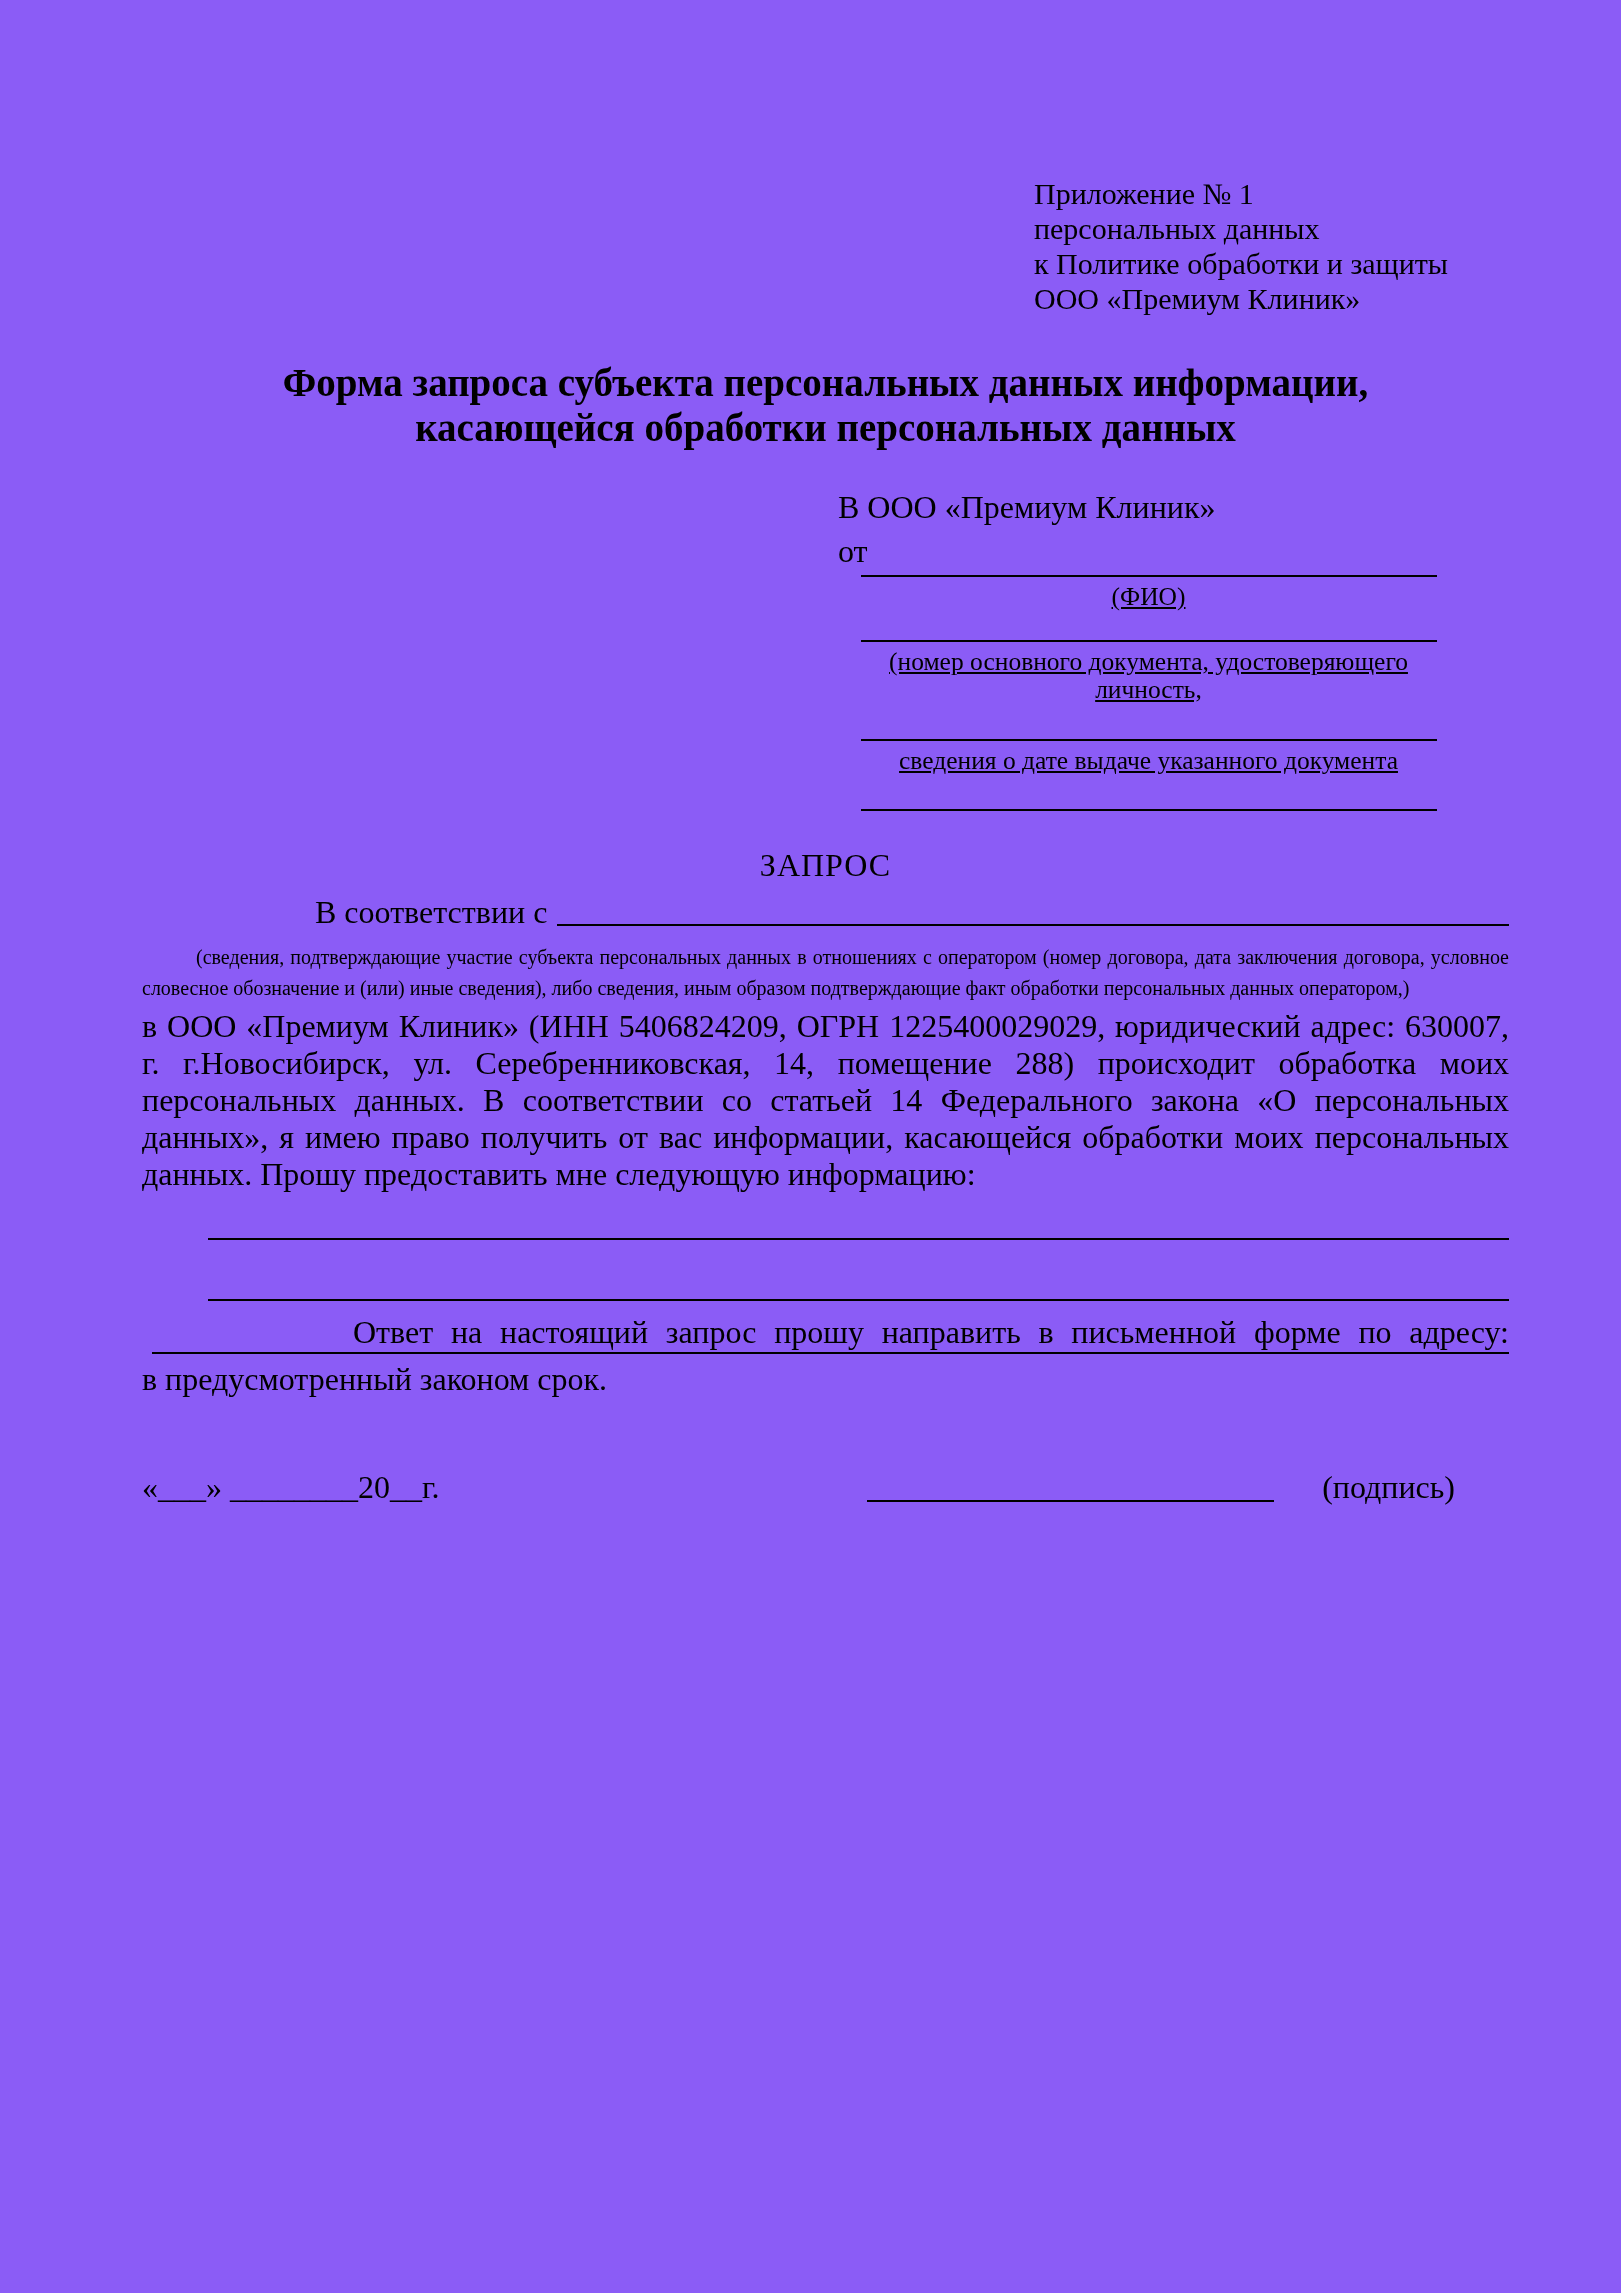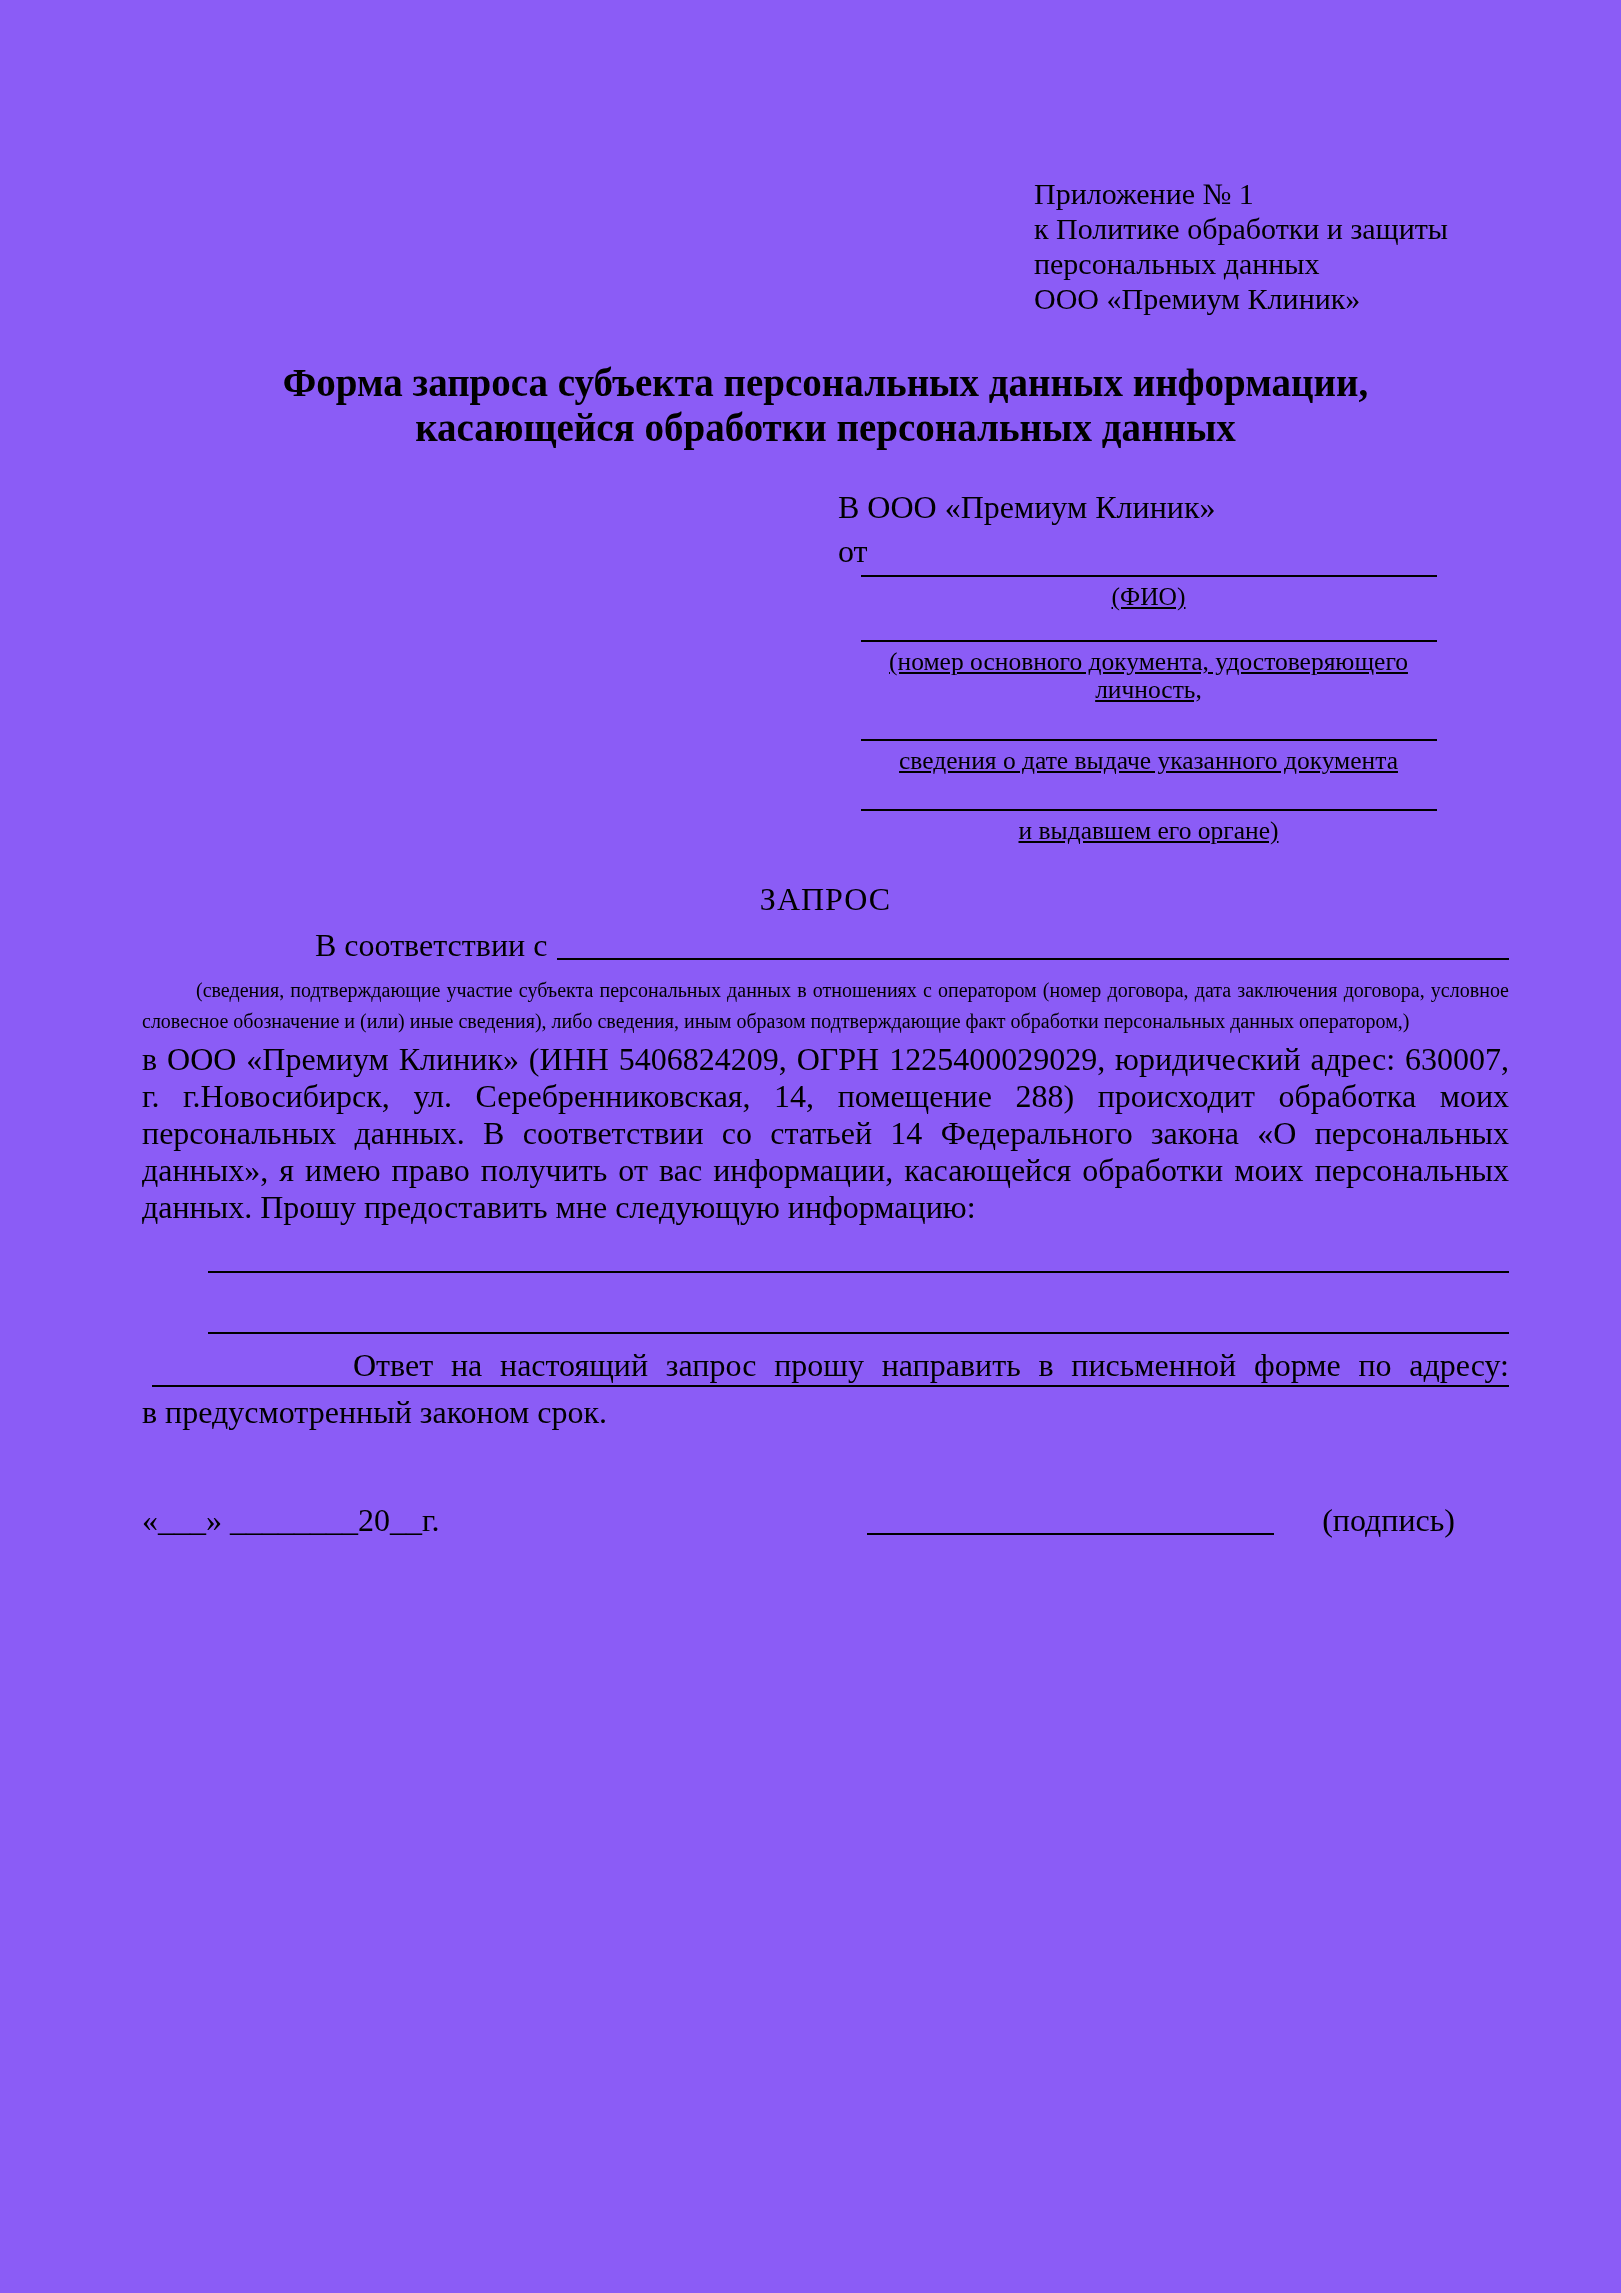--- a/index.html
+++ b/index.html
@@ -134,22 +134,22 @@
   .sig-caption { white-space: nowrap; }
 </style>
 </head>
 <body>
 
 <div class="page">
   <div class="content">
 
     <div class="appendix">
       <div>Приложение № 1</div>
+      <div>персональных данных</div>
       <div>к Политике обработки и защиты</div>
-      <div>персональных данных</div>
       <div>ООО «Премиум Клиник»</div>
     </div>
 
     <div class="doc-title">
       <div>Форма запроса субъекта персональных данных информации,</div>
       <div>касающейся обработки персональных данных</div>
     </div>
 
     <div class="addressee">
       <div>В ООО «Премиум Клиник»</div>
@@ -165,21 +165,20 @@
         <div class="caption">(номер основного документа, удостоверяющего личность,</div>
       </div>
 
       <div class="field f3">
         <div class="rule"></div>
         <div class="caption">сведения о дате выдаче указанного документа</div>
       </div>
 
       <div class="field f4">
         <div class="rule"></div>
-        <div class="caption">и выдавшем его органе)</div>
       </div>
     </div>
 
     <div class="zapros">ЗАПРОС</div>
 
     <div class="intro-line">
       <span class="intro-prefix">В соответствии с</span>
       <span class="fill-rule"></span>
     </div>
 

